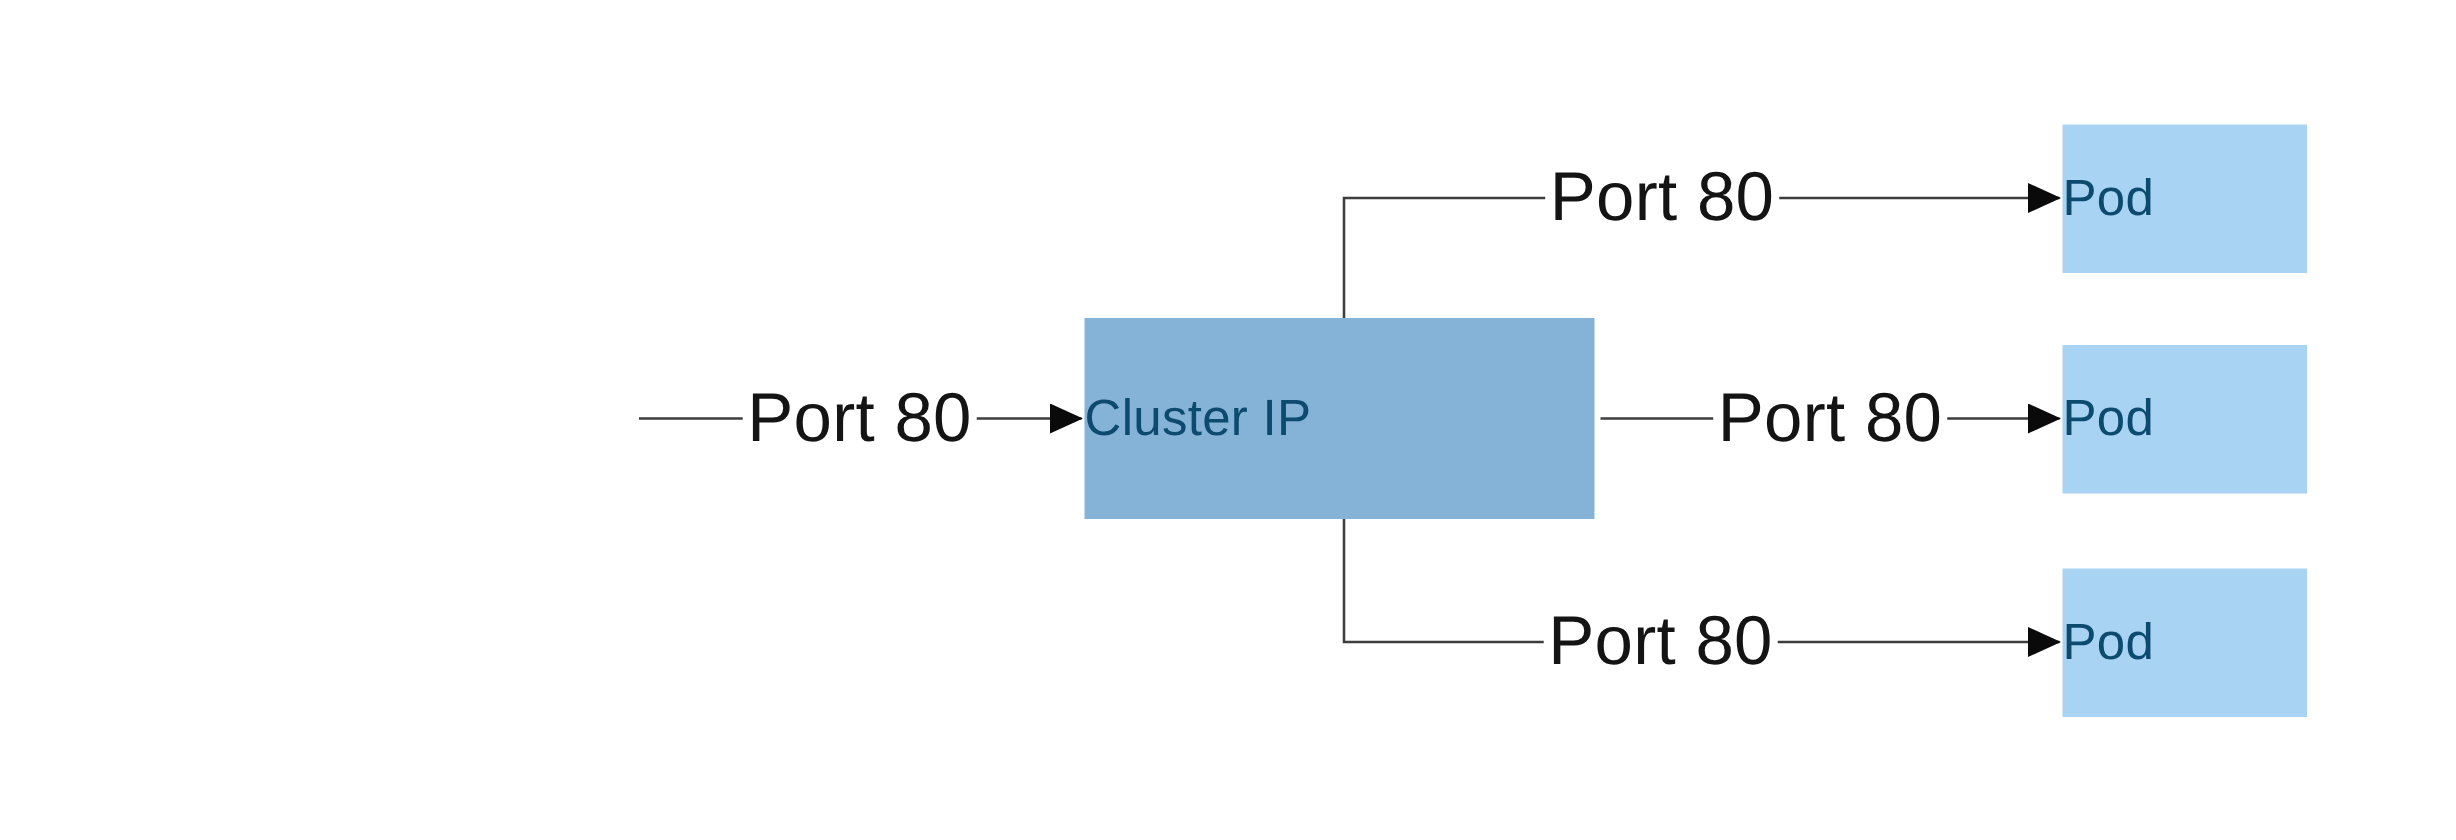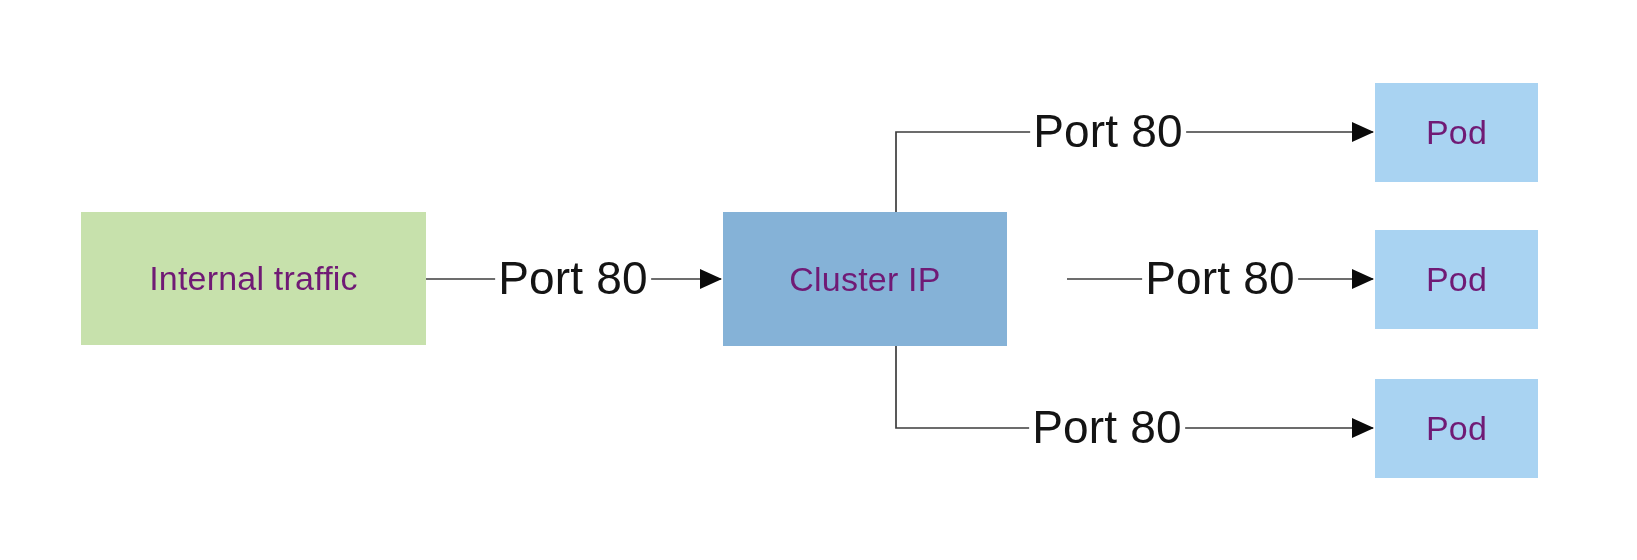--- a/index.html
+++ b/index.html
@@ -20,29 +20,29 @@
     position: absolute;
     left: 0;
     top: 0;
     width: 1637px;
     height: 560px;
   }
   .node {
     position: absolute;
     display: flex;
     align-items: center;
-    justify-content: center;
+    justify-content: flex-start;
     font-size: 34px;
     font-weight: 400;
     letter-spacing: 0.2px;
-    color: #701a75;
+    color: #0c4a6e;
     box-sizing: border-box;
   }
   .node-internal { left: 81px;  top: 212px; width: 345px; height: 133px; }
-  .node-cluster  { left: 723px; top: 212px; width: 284px; height: 134px; }
+  .node-cluster  { left: 723px; top: 212px; width: 340px; height: 134px; }
   .node-pod      { left: 1375px; width: 163px; height: 99px; }
   .node-pod-1 { top: 83px; }
   .node-pod-2 { top: 230px; }
   .node-pod-3 { top: 379px; }
   .edge-label {
     position: absolute;
     transform: translate(-50%, -52%);
     background: #ffffff;
     padding: 0 3px;
     font-size: 46px;
@@ -70,23 +70,20 @@
 
     <line x1="426" y1="279" x2="721" y2="279" stroke="#3d3d3d" stroke-width="1.7" marker-end="url(#arrowhead)"></line>
 
     <polyline points="896,212 896,132 1373,132" fill="none" stroke="#3d3d3d" stroke-width="1.7" marker-end="url(#arrowhead)"></polyline>
 
     <line x1="1067" y1="279" x2="1373" y2="279" stroke="#3d3d3d" stroke-width="1.7" marker-end="url(#arrowhead)"></line>
 
     <polyline points="896,346 896,428 1373,428" fill="none" stroke="#3d3d3d" stroke-width="1.7" marker-end="url(#arrowhead)"></polyline>
   </svg>
 
-  <div class="node node-internal" style="background-color: rgb(199, 225, 172);">
-    <span>Internal traffic</span>
-  </div>
 
   <div class="node node-cluster" style="background-color: rgb(133, 178, 215);">
     <span>Cluster IP</span>
   </div>
 
   <div class="node node-pod node-pod-1" style="background-color: rgb(169, 211, 242);">
     <span>Pod</span>
   </div>
 
   <div class="node node-pod node-pod-2" style="background-color: rgb(169, 211, 242);">

